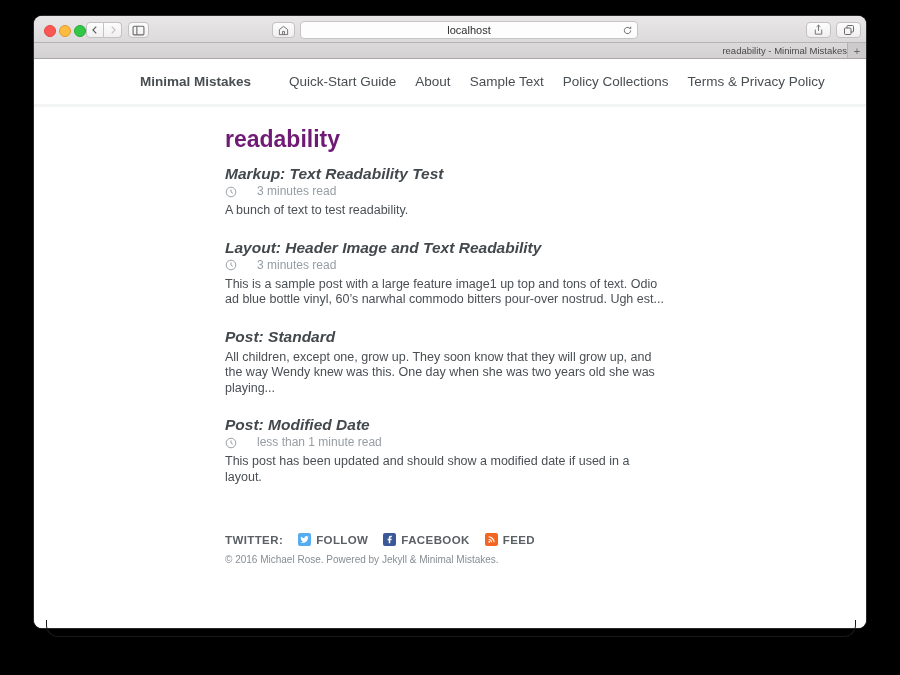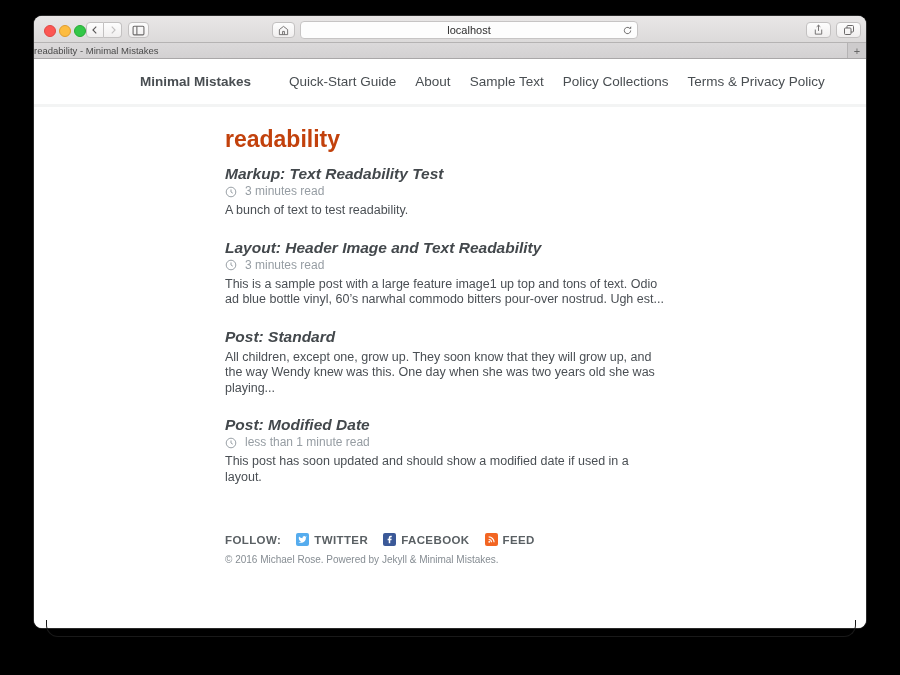--- a/index.html
+++ b/index.html
@@ -51,45 +51,45 @@
   .refresh{
     position:absolute;right:4px;top:2px;border:none;background:none;padding:0;margin:0;
   }
   
   .tabbar{
     position:relative;height:15px;background:#cdcbcc;border-bottom:1px solid #a9a7a8;
     display:flex;
   }
   .tab{
     flex:1;background:linear-gradient(#dbd9da,#d3d1d2);
-    display:flex;align-items:center;justify-content:flex-start;
+    display:flex;align-items:center;justify-content:flex-end;
     border-right:1px solid #b5b3b4;
   }
   .tab span{font-size:9.5px;color:#4a4a4a;}
   .newtab{
     width:18px;border:none;background:#cdcbcc;padding:0;margin:0;
     font-size:11px;color:#666;line-height:14px;
   }
   
   .content{position:relative;height:569px;background:#fff;overflow:hidden;}
   .masthead{height:45px;border-bottom:3px solid #f3f4f4;}
   .masthead nav{height:45px;display:flex;align-items:center;padding-left:106px;}
   .site-title{font-size:13.5px;font-weight:bold;color:#494e52;text-decoration:none;margin-right:38px;}
   .nav-link{font-size:13.5px;color:#494e52;text-decoration:none;margin-right:19px;}
   .archive{margin-left:191px;width:442px;}
   .archive h1{
-    margin:20px 0 14px 0;font-size:23px;line-height:24px;font-weight:bold;color:#c2410c;
+    margin:20px 0 14px 0;font-size:23px;line-height:24px;font-weight:bold;color:#701a75;
   }
   .entry{margin:0 0 20px 0;}
   .entry-title{
     margin:0;font-size:15.5px;line-height:17px;font-weight:bold;color:#43484c;cursor:pointer;font-style:italic;
   }
   .entry-meta{
     margin:3px 0 0 0;font-size:12px;line-height:13px;color:#969da3;
-    display:flex;align-items:center;gap:8px;
+    display:flex;align-items:center;gap:20px;
   }
   .entry-meta svg{flex:0 0 auto;}
   .entry-excerpt{
     margin:5px 0 0 0;font-size:12.5px;line-height:15.5px;color:#4a4f54;
   }
   
   .page-footer{margin-top:48px;padding-bottom:30px;}
   .follow-row{display:flex;align-items:center;gap:15px;}
   .follow-label{font-size:11.5px;font-weight:bold;letter-spacing:.4px;color:#5a6064;}
   .social{display:flex;align-items:center;gap:5px;text-decoration:none;cursor:pointer;}
@@ -221,33 +221,33 @@
 
         <article class="entry">
           <h2 class="entry-title">Post: Modified Date</h2>
           <p class="entry-meta">
             <svg width="12" height="12" viewBox="0 0 16 16">
               <circle cx="8" cy="8" r="6.4" fill="none" stroke="#969da3" stroke-width="1.3"></circle>
               <path d="M8 4.6V8l2.4 1.6" fill="none" stroke="#969da3" stroke-width="1.3"></path>
             </svg>
             <span>less than 1 minute read</span>
           </p>
-          <p class="entry-excerpt">This post has soon updated and should show a modified date if used in a layout.</p>
+          <p class="entry-excerpt">This post has been updated and should show a modified date if used in a layout.</p>
         </article>
 
       <footer class="page-footer">
         <div class="follow-row">
-          <span class="follow-label">FOLLOW:</span>
+          <span class="follow-label">TWITTER:</span>
           <a class="social">
             <span class="sicon twitter">
               <svg width="9" height="9" viewBox="0 0 24 24">
                   <path fill="#fff" d="M23 3a10.9 10.9 0 0 1-3.14 1.53 4.48 4.48 0 0 0-7.86 3v1A10.66 10.66 0 0 1 3 4s-4 9 5 13a11.64 11.64 0 0 1-7 2c9 5 20 0 20-11.5a4.5 4.5 0 0 0-.08-.83A7.72 7.72 0 0 0 23 3z"></path>
                 </svg>
             </span>
-            <b>TWITTER</b>
+            <b>FOLLOW</b>
           </a>
           <a class="social">
             <span class="sicon facebook">
               <svg width="9" height="9" viewBox="0 0 24 24">
                   <path fill="#fff" d="M18 2h-3a5 5 0 0 0-5 5v3H7v4h3v8h4v-8h3l1-4h-4V7a1 1 0 0 1 1-1h3z"></path>
                 </svg>
             </span>
             <b>FACEBOOK</b>
           </a>
           <a class="social">

